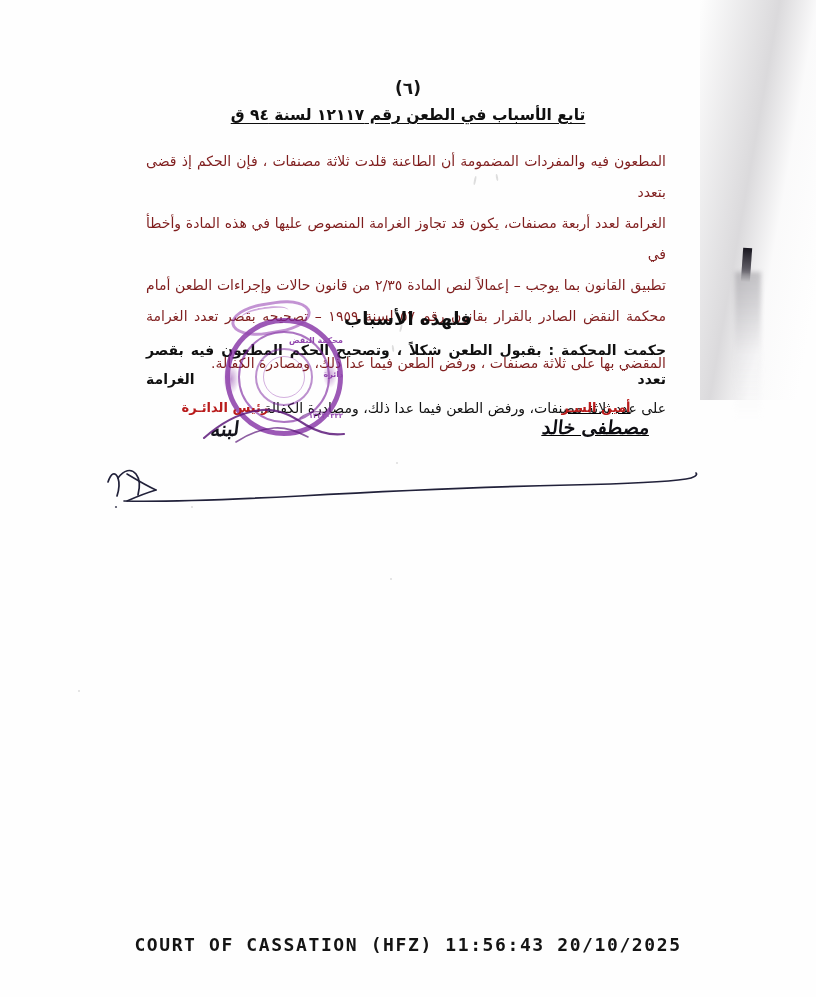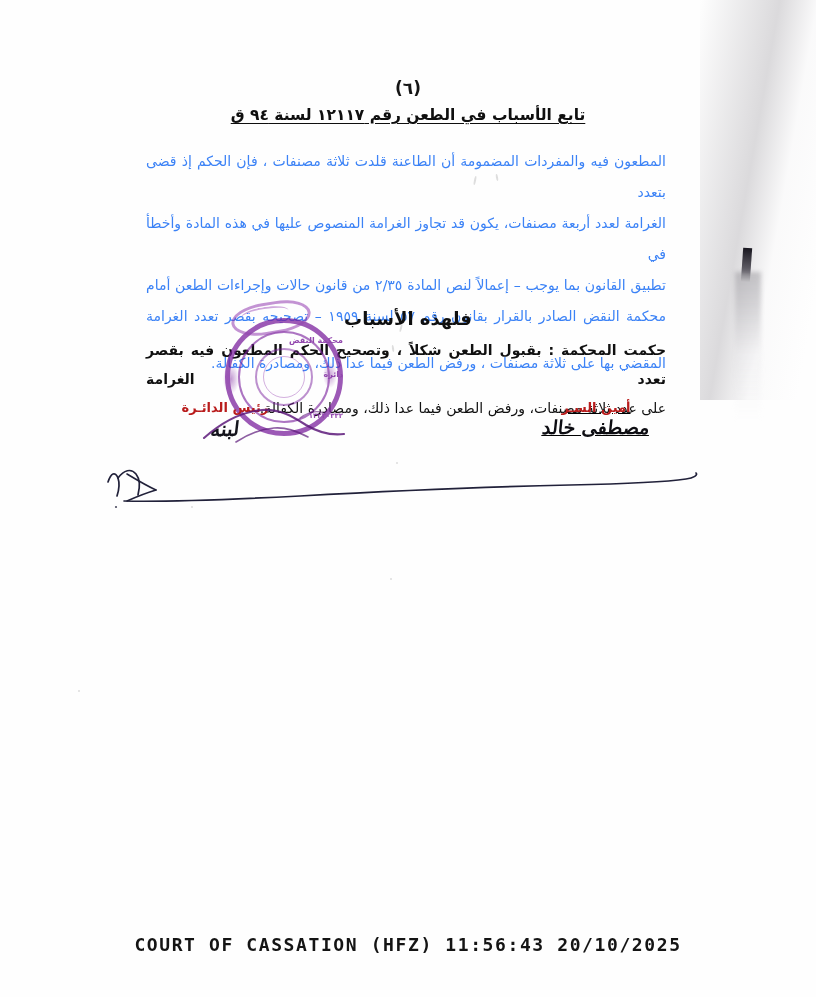--- a/index.html
+++ b/index.html
@@ -108,21 +108,21 @@
   .body-block {
     position: absolute;
     top: 146px;
     right: 150px;
     width: 520px;
     text-align: justify;
     text-align-last: justify;
     font-family: "DejaVu Sans", sans-serif;
     font-size: 14px;
     line-height: 31px;
-    color: #3b82f6;
+    color: #7f1d1d;
     letter-spacing: -0.1px;
   }
   .body-block p {
     margin: 0;
   }
   .body-block p.last {
     text-align-last: right;
     margin-top: 16px;
   }
 

